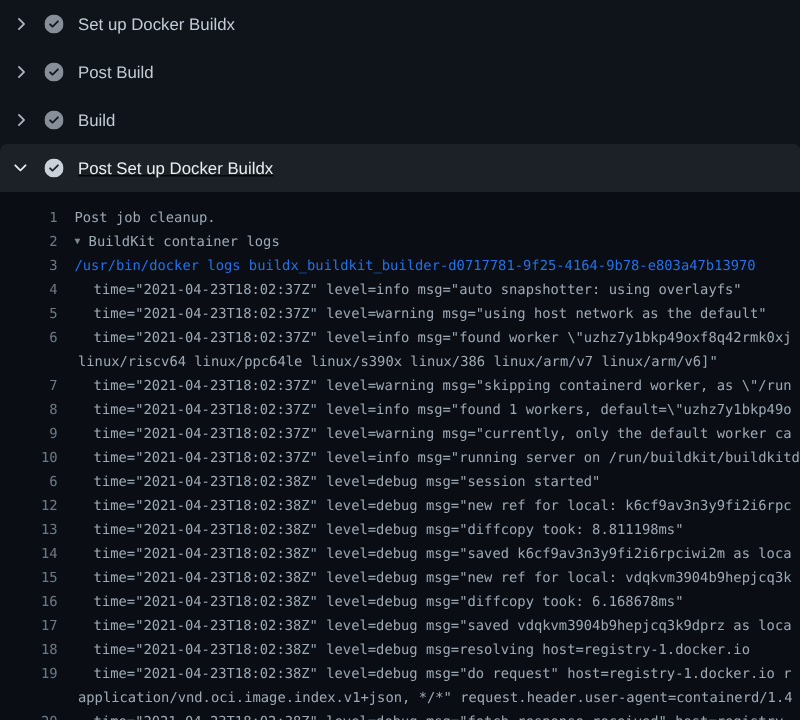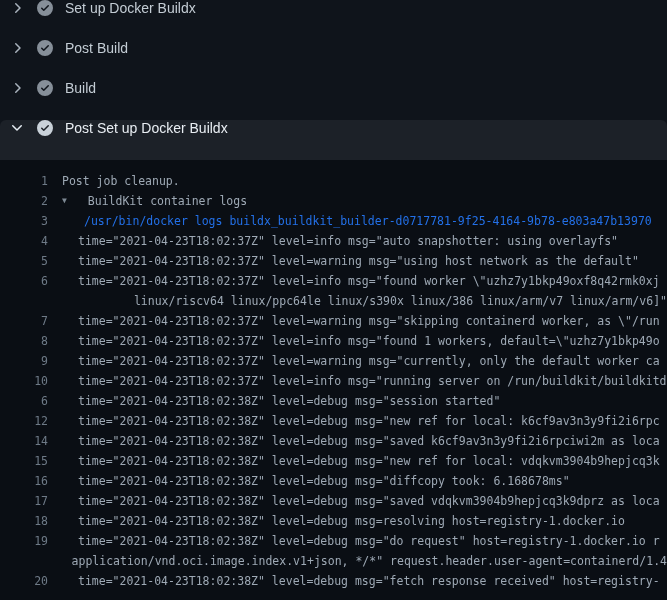--- a/index.html
+++ b/index.html
@@ -6,34 +6,34 @@
   body{
     width:667px;height:600px;overflow:hidden;
     background:#0f141b;
     font-family:"Liberation Sans", sans-serif;
   }
   #app{width:667px;height:600px;display:flex;flex-direction:column;}
 
   
   .steps{background:#0f141b;}
   .step{
-    height:40px;display:flex;
+    height:40px;display:flex;align-items:center;
     padding-left:9px;cursor:pointer;box-sizing:border-box;
   }
   .step .chev{
     width:16px;height:16px;flex:none;margin-right:12px;
     display:flex;align-items:center;justify-content:center;color:#a9b3bd;
   }
   .step .chev svg{display:block;}
   .step .check{
     width:16px;height:16px;flex:none;margin-right:12px;
     display:flex;align-items:center;justify-content:center;color:#868f99;
   }
   .step .lbl{font-size:14px;color:#c3ccd4;white-space:pre;}
-  .step.expanded{background:#1c2128;border-radius:6px 6px 0 0;}
+  .step.expanded{background:#1c2128;border-radius:6px 6px 0 0;text-decoration:underline;}
   .step.expanded .chev{color:#e6edf3;}
   .step.expanded .check{color:#c9d1d9;}
   .step.expanded .lbl{color:#e9eef3;font-weight:500;}
 
   
   .log{
     flex:1 1 auto;background:#0a0e14;overflow:hidden;
     padding-top:11px;box-sizing:border-box;
     font-family:"DejaVu Sans Mono","Liberation Mono",monospace;
     font-size:11.5px;line-height:20px;color:#9ea9b5;
@@ -42,24 +42,24 @@
   .num{
     width:48px;flex:none;text-align:right;color:#6e7a87;
     cursor:pointer;
   }
   .txt{flex:1 1 auto;min-width:0;overflow:hidden;white-space:pre;}
   .gmark{
     flex:none;margin-left:14px;margin-right:7px;
     font-size:8px;color:#7d8893;line-height:20px;
   }
   .t-plain{margin-left:14px;}
-  .t-group{margin-left:14px;cursor:pointer;}
-  .t-command{margin-left:36px;color:#2370e8;}
+  .t-group{margin-left:0;cursor:pointer;}
+  .t-command{margin-left:14px;color:#2370e8;}
   .t-log{margin-left:30px;}
-  .t-cont{margin-left:2px;text-align:right;}
+  .t-cont{margin-left:17px;}
 </style>
 </head>
 <body>
 
 <div id="app">
   <div class="steps" id="steps">
       <div class="step">
         <span class="chev">
           <svg width="16" height="16" viewBox="0 0 16 16" fill="currentColor" aria-hidden="true">
     <path d="M6.22 3.22a.75.75 0 0 1 1.06 0l4.25 4.25a.75.75 0 0 1 0 1.06l-4.25 4.25a.75.75 0 0 1-1.06-1.06L9.94 8 6.22 4.28a.75.75 0 0 1 0-1.06Z"></path>
@@ -119,20 +119,21 @@
       <div class="row r-log"><span class="num">4</span><span class="txt t-log">time="2021-04-23T18:02:37Z" level=info msg="auto snapshotter: using overlayfs"</span></div>
       <div class="row r-log"><span class="num">5</span><span class="txt t-log">time="2021-04-23T18:02:37Z" level=warning msg="using host network as the default"</span></div>
       <div class="row r-log"><span class="num">6</span><span class="txt t-log">time="2021-04-23T18:02:37Z" level=info msg="found worker \"uzhz7y1bkp49oxf8q42rmk0xj</span></div>
       <div class="row r-cont"><span class="num"></span><span class="txt t-cont">linux/riscv64 linux/ppc64le linux/s390x linux/386 linux/arm/v7 linux/arm/v6]"</span></div>
       <div class="row r-log"><span class="num">7</span><span class="txt t-log">time="2021-04-23T18:02:37Z" level=warning msg="skipping containerd worker, as \"/run</span></div>
       <div class="row r-log"><span class="num">8</span><span class="txt t-log">time="2021-04-23T18:02:37Z" level=info msg="found 1 workers, default=\"uzhz7y1bkp49o</span></div>
       <div class="row r-log"><span class="num">9</span><span class="txt t-log">time="2021-04-23T18:02:37Z" level=warning msg="currently, only the default worker ca</span></div>
       <div class="row r-log"><span class="num">10</span><span class="txt t-log">time="2021-04-23T18:02:37Z" level=info msg="running server on /run/buildkit/buildkitd</span></div>
       <div class="row r-log"><span class="num">6</span><span class="txt t-log">time="2021-04-23T18:02:38Z" level=debug msg="session started"</span></div>
       <div class="row r-log"><span class="num">12</span><span class="txt t-log">time="2021-04-23T18:02:38Z" level=debug msg="new ref for local: k6cf9av3n3y9fi2i6rpc</span></div>
+      <div class="row r-log"><span class="num">13</span><span class="txt t-log">time="2021-04-23T18:02:38Z" level=debug msg="diffcopy took: 8.811198ms"</span></div>
       <div class="row r-log"><span class="num">14</span><span class="txt t-log">time="2021-04-23T18:02:38Z" level=debug msg="saved k6cf9av3n3y9fi2i6rpciwi2m as loca</span></div>
       <div class="row r-log"><span class="num">15</span><span class="txt t-log">time="2021-04-23T18:02:38Z" level=debug msg="new ref for local: vdqkvm3904b9hepjcq3k</span></div>
       <div class="row r-log"><span class="num">16</span><span class="txt t-log">time="2021-04-23T18:02:38Z" level=debug msg="diffcopy took: 6.168678ms"</span></div>
       <div class="row r-log"><span class="num">17</span><span class="txt t-log">time="2021-04-23T18:02:38Z" level=debug msg="saved vdqkvm3904b9hepjcq3k9dprz as loca</span></div>
       <div class="row r-log"><span class="num">18</span><span class="txt t-log">time="2021-04-23T18:02:38Z" level=debug msg=resolving host=registry-1.docker.io</span></div>
       <div class="row r-log"><span class="num">19</span><span class="txt t-log">time="2021-04-23T18:02:38Z" level=debug msg="do request" host=registry-1.docker.io r</span></div>
       <div class="row r-cont"><span class="num"></span><span class="txt t-cont">application/vnd.oci.image.index.v1+json, */*" request.header.user-agent=containerd/1.4</span></div>
       <div class="row r-log"><span class="num">20</span><span class="txt t-log">time="2021-04-23T18:02:38Z" level=debug msg="fetch response received" host=registry-</span></div>
     </div>
 </div>

